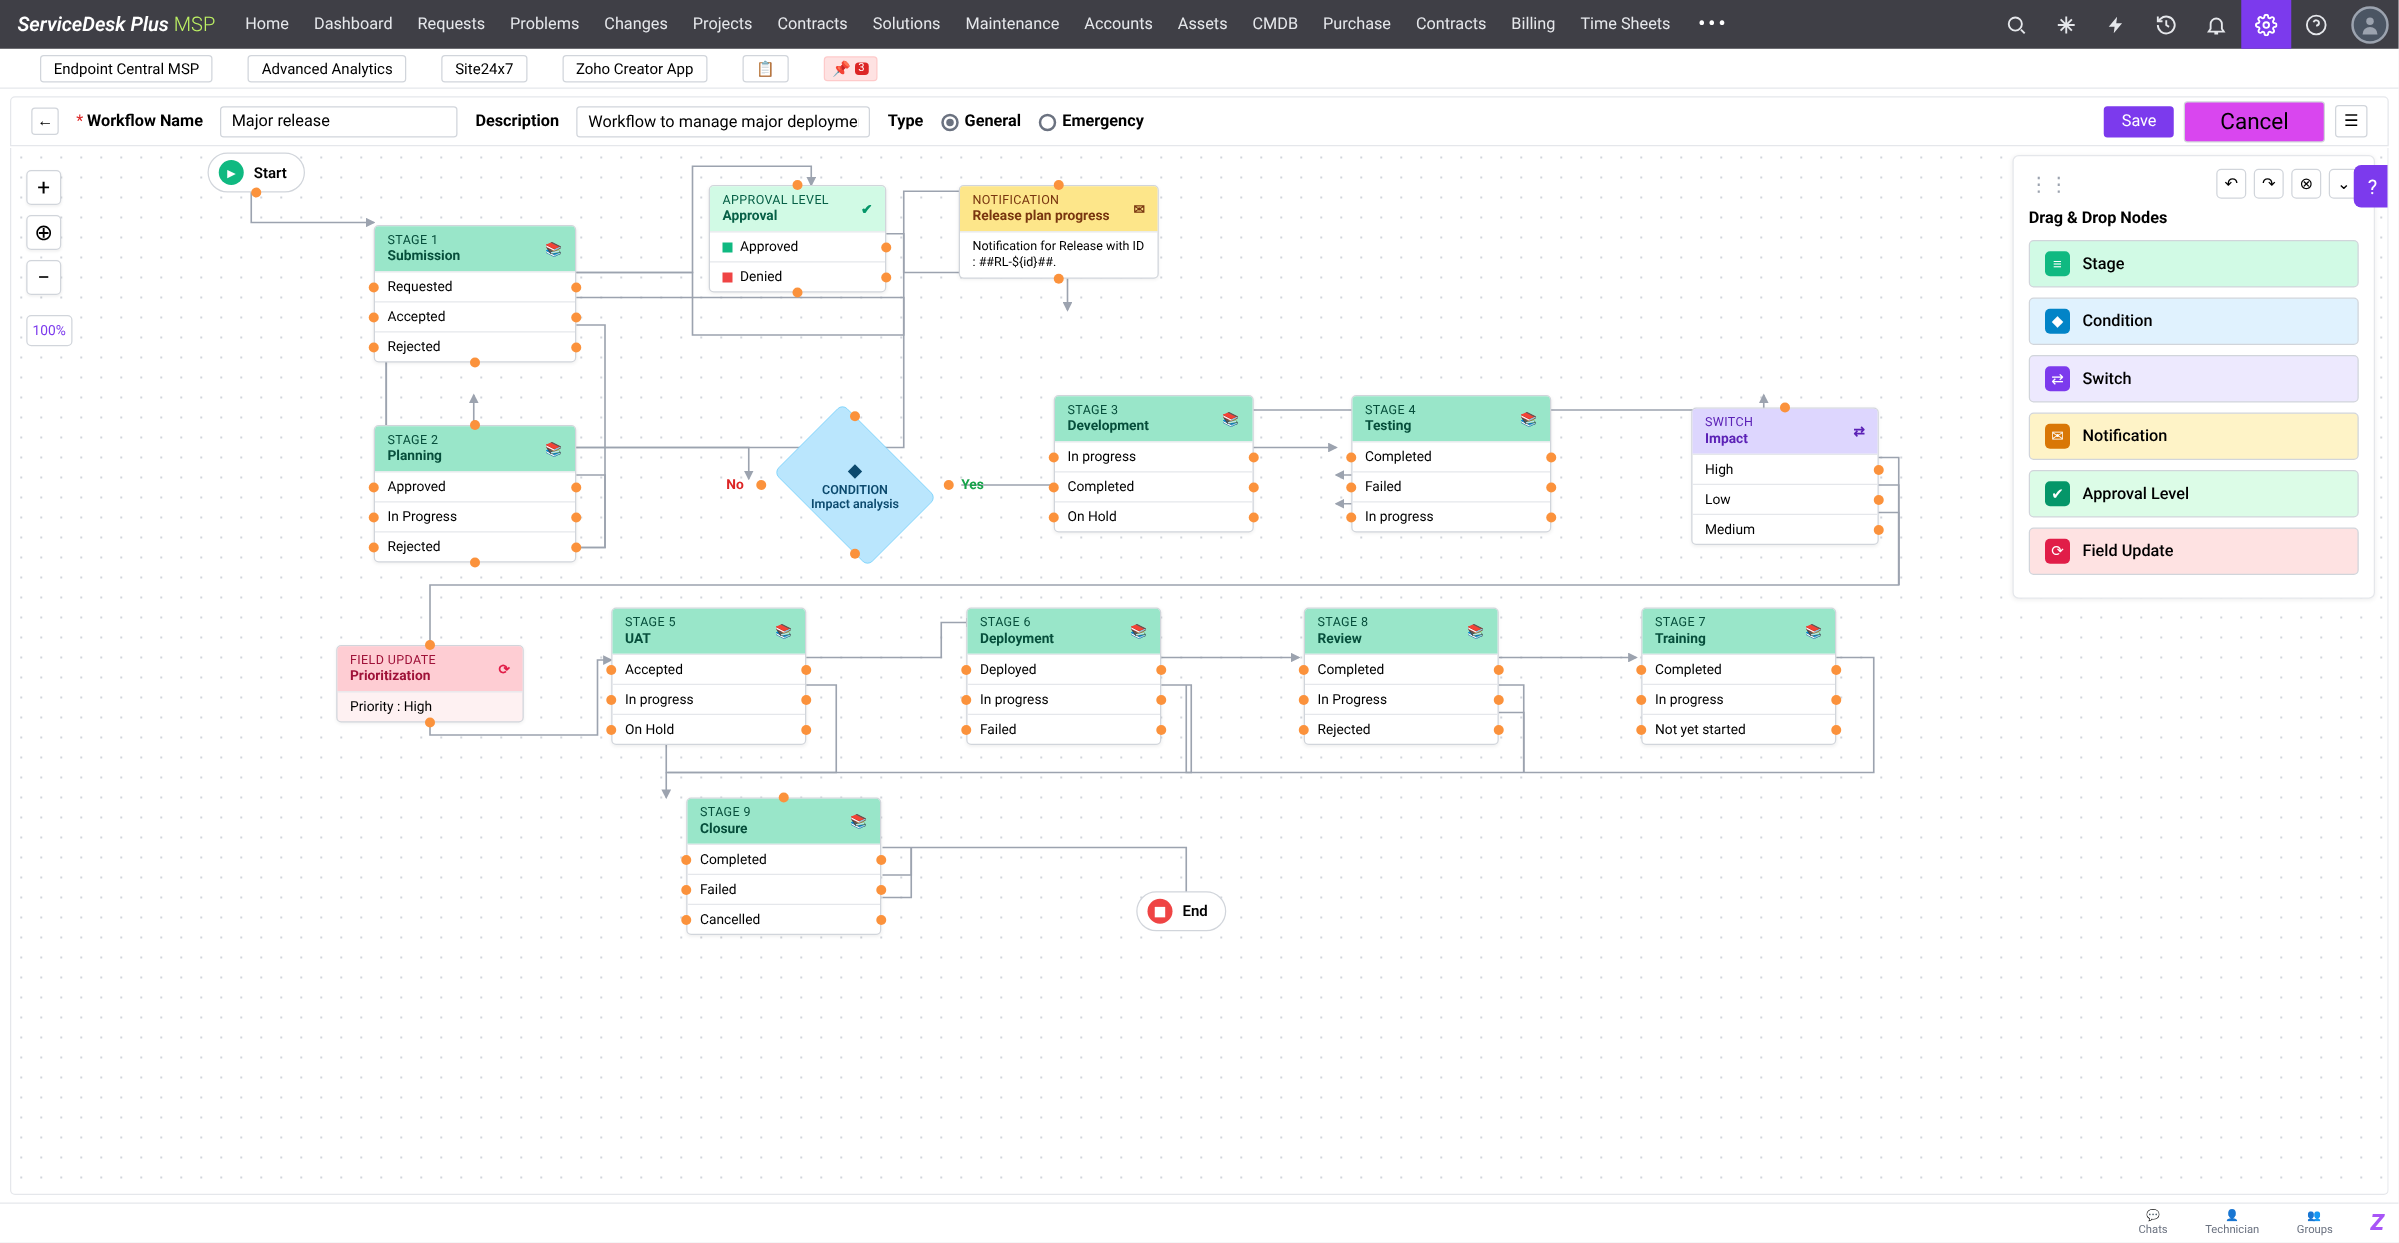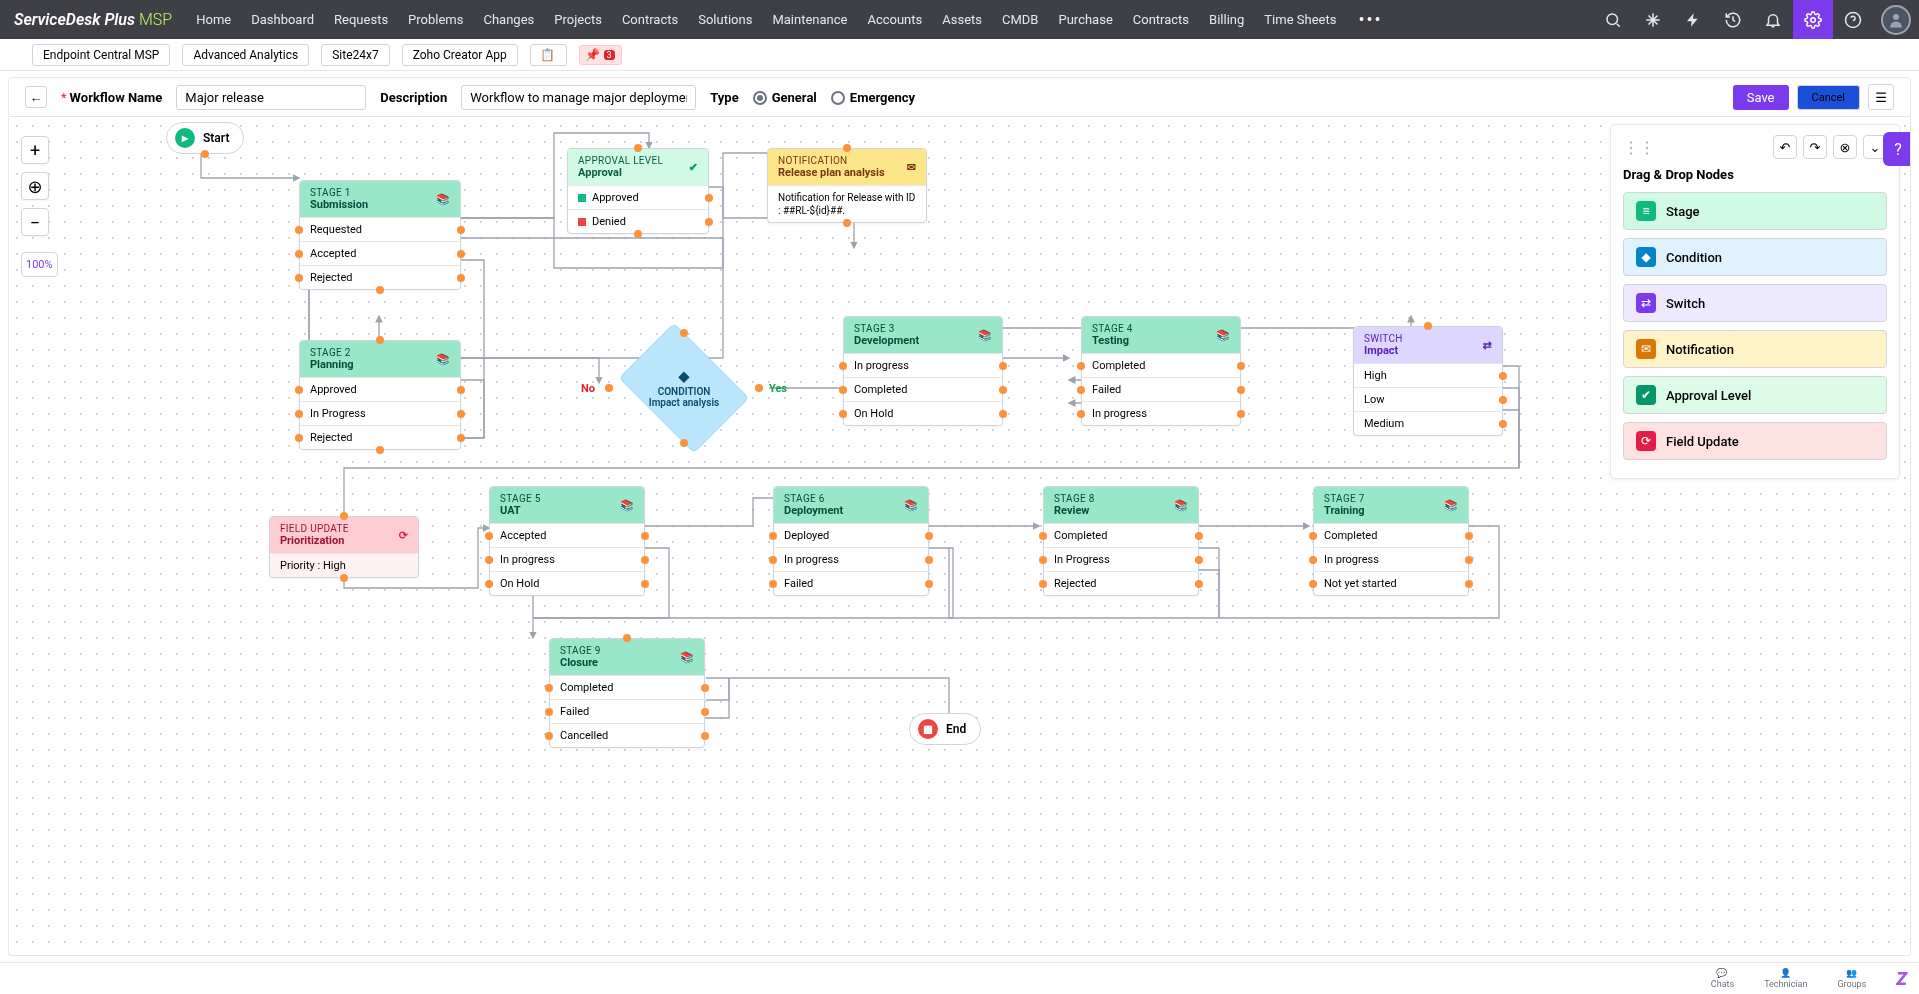--- a/index.html
+++ b/index.html
@@ -11,36 +11,36 @@
 .logo .msp { font-weight: 300; color: #bef264; font-style: normal; }
 .nav-items { display: flex; gap: 0; }
 .nav-items a { padding: 0 10px; color: #e5e7eb; text-decoration: none; line-height: 39px; cursor: pointer; }
 .nav-dots { padding: 0 12px; font-size: 18px; cursor: pointer; letter-spacing: 2px; }
 .nav-right { margin-left: auto; display: flex; align-items: center; }
 .nav-icon { width: 40px; height: 39px; display: flex; align-items: center; justify-content: center; cursor: pointer; }
 .nav-icon.active { background: #7c3aed; }
 .avatar { width: 30px; height: 30px; border-radius: 50%; border: 2px solid #9ca3af; display: flex; align-items: center; justify-content: center; margin: 0 8px; background: #4b5563; }
 
 
-.subbar { height: 32px; border-bottom: 1px solid #e5e7eb; display: flex; align-items: center; padding: 0 32px; gap: 12px; font-size: 12px; }
+.subbar { height: 32px; border-bottom: 1px solid #e5e7eb; display: flex; align-items: center; padding: 0 32px; gap: 28px; font-size: 12px; }
 .subbar .chip { border: 1px solid #d1d5db; padding: 3px 10px; border-radius: 3px; background: #fff; cursor: pointer; }
 .pin-badge { background: #fee2e2; border: 1px solid #fecaca; padding: 2px 6px; border-radius: 3px; display: flex; align-items: center; gap: 3px; }
 .pin-badge .dot { background: #dc2626; color: #fff; font-size: 9px; border-radius: 3px; padding: 0 3px; }
 
 
 .wf-header { height: 40px; border-bottom: 1px solid #e5e7eb; display: flex; align-items: center; padding: 0 16px; gap: 14px; font-size: 13px; margin: 6px 8px 0 8px; border: 1px solid #e5e7eb; border-radius: 4px 4px 0 0; }
 .back-btn { width: 22px; height: 22px; border: 1px solid #d1d5db; border-radius: 3px; display: flex; align-items: center; justify-content: center; cursor: pointer; }
 .req-star { color: #dc2626; margin-right: 3px; }
 .field-label { font-weight: 700; }
 .field-input { border: 1px solid #d1d5db; padding: 4px 8px; border-radius: 3px; font-size: 13px; }
 .radio { display: inline-flex; align-items: flex-end; gap: 5px; cursor: pointer; }
 .radio .r-dot { width: 14px; height: 14px; border-radius: 50%; border: 2px solid #6b7280; display: inline-block; position: relative; }
 .radio .r-dot.checked::after { content: ""; position: absolute; inset: 2px; border-radius: 50%; background: #6b7280; }
 .btn-save { background: #7c3aed; color: #fff; border: none; padding: 5px 14px; border-radius: 3px; cursor: pointer; font-size: 13px; }
-.btn-cancel { background: #1d4ed8; border: 1px solid #d1d5db; padding: 5px 14px; border-radius: 3px; cursor: pointer; font-size: 11px; }
+.btn-cancel { background: #d946ef; border: 1px solid #d1d5db; padding: 5px 28px; border-radius: 3px; cursor: pointer; font-size: 18px; }
 .ham { width: 26px; height: 26px; border: 1px solid #d1d5db; border-radius: 3px; display: flex; align-items: center; justify-content: center; cursor: pointer; }
 
 
 .canvas-wrap { position: absolute; top: 118px; left: 8px; right: 8px; bottom: 38px; border: 1px solid #e5e7eb; border-top: none; border-radius: 0 0 4px 4px; overflow: hidden; background-image: radial-gradient(#d1d5db 1px, transparent 1px); background-size: 16px 16px; }
 .zoom-ctrl { position: absolute; top: 18px; left: 12px; display: flex; flex-direction: column; gap: 8px; z-index: 10; }
 .zoom-btn { width: 28px; height: 28px; background: #fff; border: 1px solid #d1d5db; border-radius: 4px; display: flex; align-items: center; justify-content: center; cursor: pointer; font-size: 18px; box-shadow: 0 1px 2px rgba(0,0,0,0.05); }
 .zoom-lvl { margin-top: 8px; background: #fff; border: 1px solid #d1d5db; border-radius: 4px; font-size: 11px; color: #7c3aed; padding: 5px 4px; text-align: center; }
 
 
 .node { position: absolute; background: #fff; border: 1px solid #d1d5db; border-radius: 4px; font-size: 11px; box-shadow: 0 1px 3px rgba(0,0,0,0.06); }
@@ -308,21 +308,21 @@
         <span class="port right"></span>
       </div>
     <span class="port top"></span>
       <span class="port bottom"></span>
   </div>
 
   <div class="node" style="top:30px; left:758px; width:160px;">
     <div class="node-head notif-head">
       <div>
           <div class="sub">NOTIFICATION</div>
-          <div class="main">Release plan analysis</div>
+          <div class="main">Release plan progress</div>
         </div>
       <span>✉</span>
     </div>
     <div class="node-row" style="font-size:10px; line-height:1.3;">Notification for Release with ID : ##RL-${id}##.</div>
     <span class="port top"></span>
       <span class="port bottom"></span>
   </div>
 
   <div class="node" style="top:198px; left:290px; width:162px;margin-top:24px;">
     <div class="node-head stage-head">

